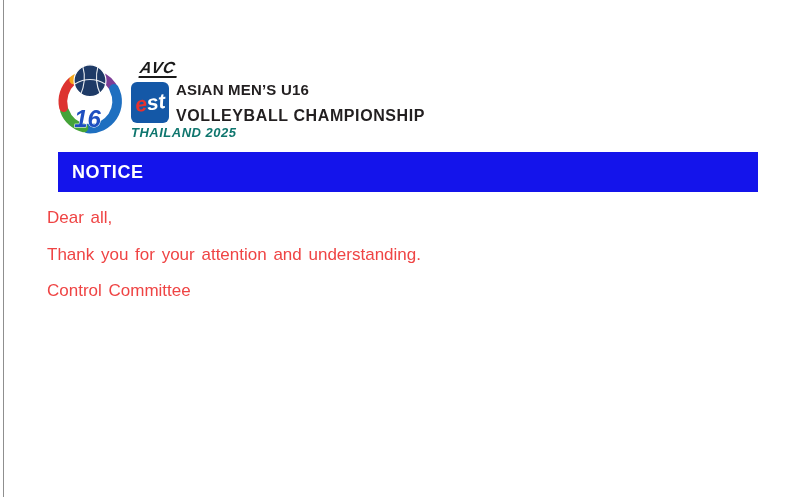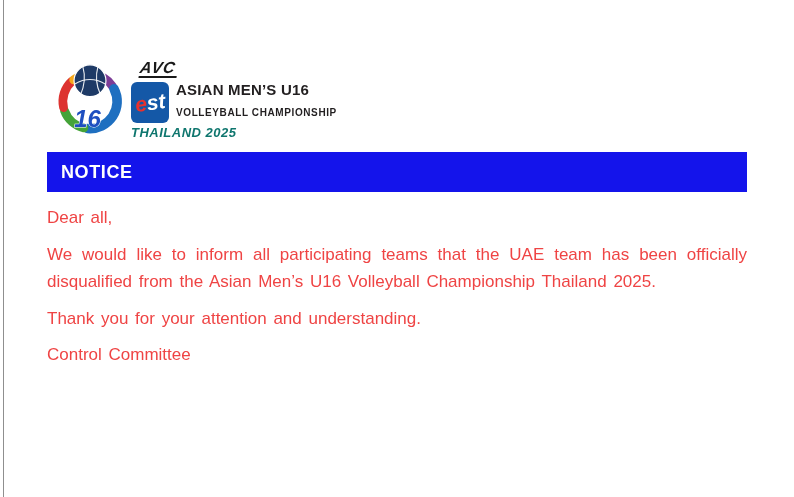--- a/index.html
+++ b/index.html
@@ -45,32 +45,32 @@
   .est-text .e { color: #e8312e; }
   .est-text .st { color: #ffffff; }
 
   .title-1 {
     position: absolute; left: 46px; top: 23px;
     font-size: 15px; font-weight: 800; color: #221f20;
     letter-spacing: 0.2px; white-space: nowrap;
   }
   .title-2 {
     position: absolute; left: 46px; top: 49px;
-    font-size: 10px; font-weight: 800; color: #221f20;
+    font-size: 16px; font-weight: 800; color: #221f20;
     letter-spacing: 0.6px; white-space: nowrap;
   }
   .subtitle {
     position: absolute; left: 1px; top: 67px;
     font-size: 13px; font-weight: 800; font-style: italic;
     color: #0f766e; letter-spacing: 0.5px; white-space: nowrap;
   }
 
   
   .notice-banner {
-    position: absolute; left: 47px; top: 152px;
+    position: absolute; left: 58px; top: 152px;
     width: 700px; height: 40px;
     background: #1414eb;
     display: flex; align-items: center;
   }
   .notice-banner .label {
     color: #ffffff; font-size: 18px; font-weight: 700;
     letter-spacing: 0.6px; padding-left: 14px;
   }
 
   
@@ -122,20 +122,19 @@
       <div class="subtitle">THAILAND 2025</div>
     </div>
   </div>
 
   <div class="notice-banner">
     <span class="label">NOTICE</span>
   </div>
 
   <div class="letter">
     <p class="no-justify">Dear all,</p>
-    <p>We would like to inform all participating teams that the UAE team has been officially disqualified from the Asian Men’s U16 Volleyball Championship Thailand 2025.</p>
     <p class="no-justify">Thank you for your attention and understanding.</p>
     <div class="sig-block">
       <p>Control Committee</p>
     </div>
   </div>
 
 </div>
 
 </body></html>

